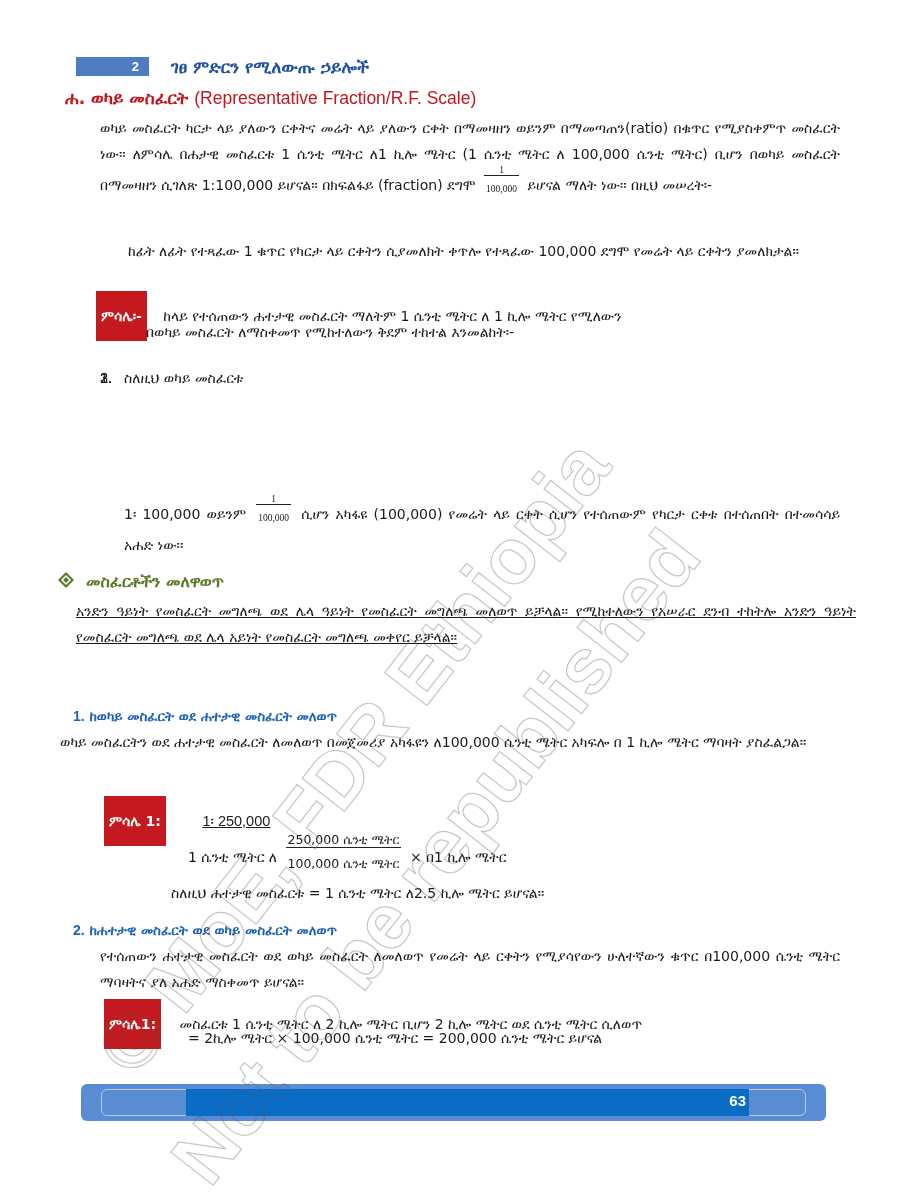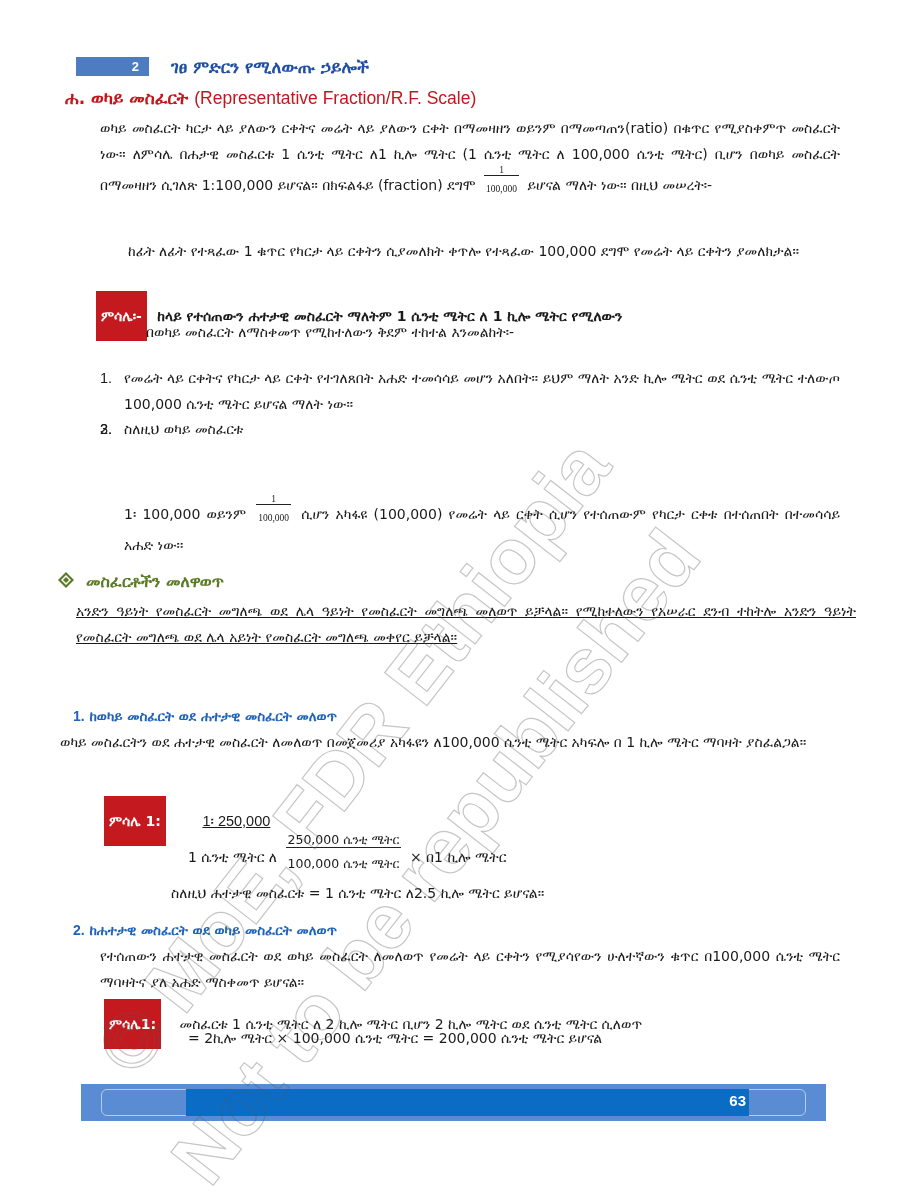--- a/index.html
+++ b/index.html
@@ -28,21 +28,21 @@
   ol.steps { position: absolute; left: 100px; top: 366px; width: 740px; list-style: none; }
   ol.steps li { position: relative; padding-left: 24px; font-size: 14px; line-height: 25.5px; text-align: justify; }
   ol.steps li .num { position: absolute; left: 0; top: 0; font-family: "Liberation Sans", sans-serif; font-size: 14.5px; }
 
   .green-h { position: absolute; top: 572px; left: 58px; color: #5a7a26; font-size: 16px; font-weight: bold; display: flex; }
   .green-h .diamond { width: 16px; height: 16px; display: inline-block; margin-right: 12px; }
 
   .blue-h { position: absolute; left: 73px; color: #1f63b8; font-size: 13.5px; font-weight: bold; }
   .blue-h .lat { font-size: 14px; }
 
-  .footer { position: absolute; left: 81px; top: 1084px; width: 745px; height: 37px; background: #5a8cd3; border-radius: 0; }
+  .footer { position: absolute; left: 81px; top: 1084px; width: 745px; height: 37px; background: #5a8cd3; border-radius: 6px; }
   .footer .inner { position: absolute; left: 20px; top: 5px; right: 20px; bottom: 5px; border: 1px solid #b7cbe9; border-radius: 6px; }
   .footer .bar { position: absolute; left: 105px; top: 5px; width: 563px; height: 27px; background: #0a6cc5; }
   .footer .page { position: absolute; right: 80px; top: 8px; color: #fff; font-family: "Liberation Sans", sans-serif; font-weight: bold; font-size: 15px; }
 
   .watermark { position: absolute; pointer-events: none; font-family: "Liberation Sans", sans-serif; font-weight: bold; color: transparent; -webkit-text-stroke: 1.2px rgba(90,90,90,0.35); white-space: nowrap; transform-origin: left bottom; }
 </style>
 </head>
 <body>
 
 <div class="header">
@@ -61,26 +61,26 @@
     <span class="num">1</span>
     <span class="den">100,000</span>
   </span>
   <span>ይሆናል ማለት ነው፡፡ በዚህ መሠረት፡-</span>
 </div>
 
 <div class="para" style="left:100px; top:239px; width:740px;margin-left:28px;">ከፊት ለፊት የተጻፈው 1 ቁጥር የካርታ ላይ ርቀትን ሲያመለክት ቀጥሎ የተጻፈው 100,000 ደግሞ የመሬት ላይ ርቀትን ያመለክታል፡፡</div>
 
 <div class="example-line" style="left:96px; top:291px;">
   <span class="tag">ምሳሌ፡-</span>
-  <span style="margin-left:6px;font-weight:bold;">ከላይ የተሰጠውን ሐተታዊ መስፈርት ማለትም 1 ሴንቲ ሜትር ለ 1 ኪሎ ሜትር የሚለውን</span>
+  <span style="margin-left:12px;">ከላይ የተሰጠውን ሐተታዊ መስፈርት ማለትም 1 ሴንቲ ሜትር ለ 1 ኪሎ ሜትር የሚለውን</span>
 </div>
 <div class="example-line" style="left:146px; top:320px;">በወካይ መስፈርት ለማስቀመጥ የሚከተለውን ቅደም ተከተል እንመልከት፡-</div>
 
 <ol class="steps">
-  <li><span class="num">1.</span><span>የመሬት ላይ ርቀትና የካርታ ላይ ርቀት የተገለጸበት አሐድ ተመሳሳይ መሆን አለበት፡፡ ይህም ማለት አንድ ኪሎ ሜትር ወደ ሴንቲ ሜትር ተለውጦ 100,000 ሴንቲ ሜትር ይሆናል ማለት ነው፡፡</span></li>
+  <li><span class="num">1.</span></li>
   <li><span class="num">2.</span></li>
   <li><span class="num">3.</span><span>ስለዚህ ወካይ መስፈርቱ</span></li>
 </ol>
 
 <div class="para" style="left:124px; top:496px; width:716px;">
   <span>1፡ 100,000 ወይንም</span>
   <span class="frac">
     <span class="num">1</span>
     <span class="den">100,000</span>
   </span>

